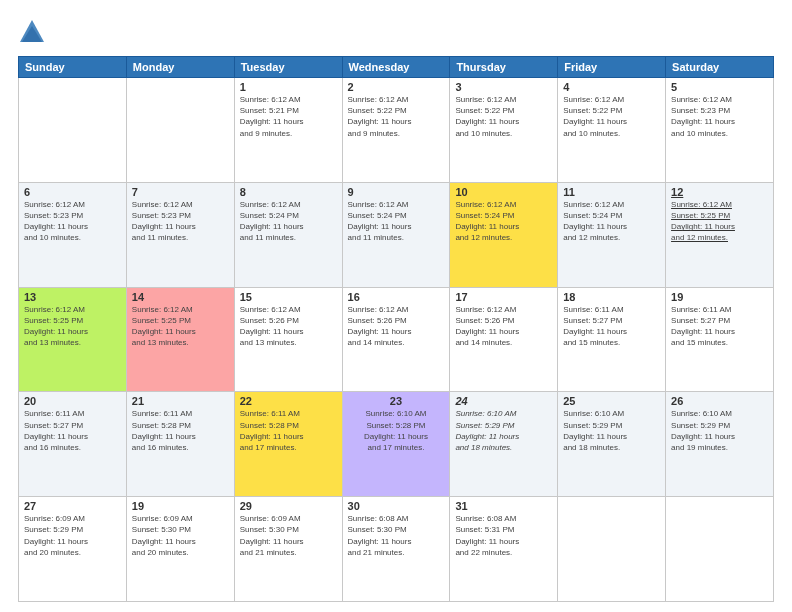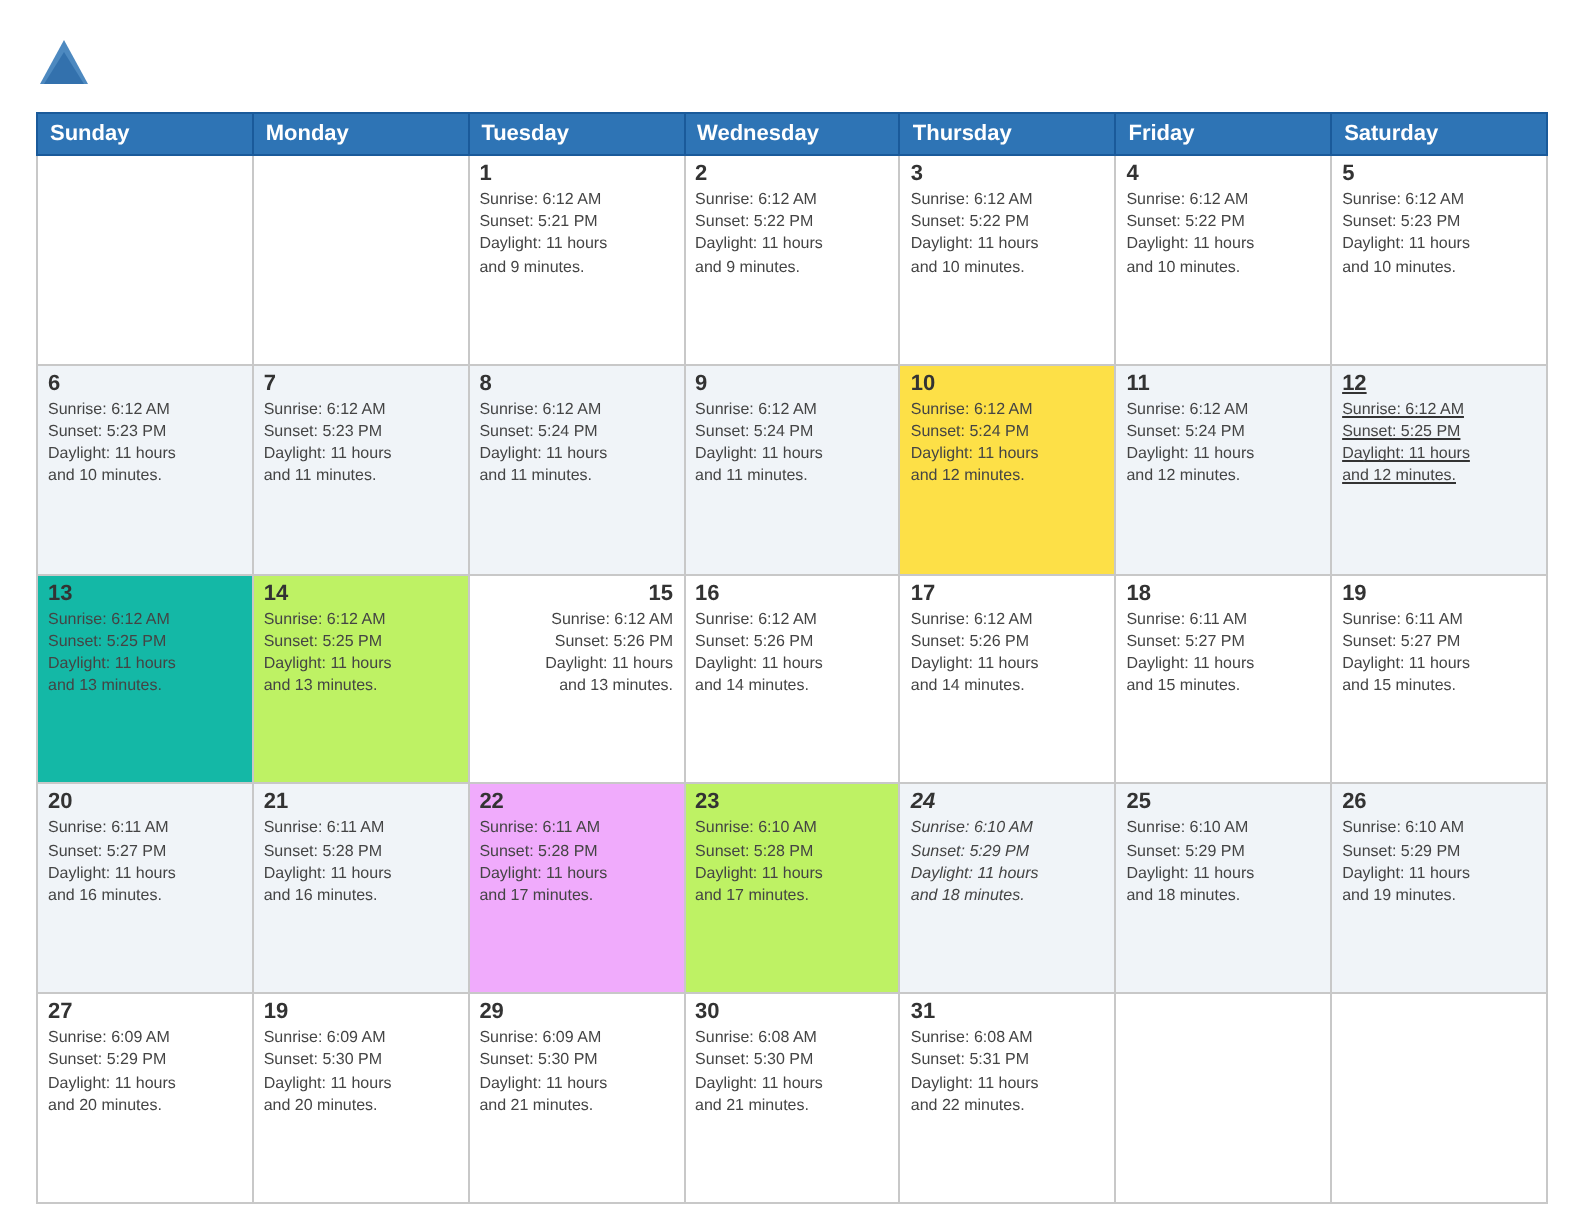--- a/index.html
+++ b/index.html
@@ -221,35 +221,35 @@
           </td>
           <td style="background: rgb(240, 244, 248); text-decoration: underline;">
             <span class="day-number">12</span>
             <div class="day-info" style="white-space: pre-line;">Sunrise: 6:12 AM
 Sunset: 5:25 PM
 Daylight: 11 hours
 and 12 minutes.</div>
           </td>
         </tr>
         <tr>
-          <td style="background: #14b8a6;">
+          <td style="background: #bef264;">
             <span class="day-number">13</span>
             <div class="day-info" style="white-space: pre-line;">Sunrise: 6:12 AM
 Sunset: 5:25 PM
 Daylight: 11 hours
 and 13 minutes.</div>
           </td>
-          <td style="background: #bef264;">
+          <td style="background: #fca5a5;">
             <span class="day-number">14</span>
             <div class="day-info" style="white-space: pre-line;">Sunrise: 6:12 AM
 Sunset: 5:25 PM
 Daylight: 11 hours
 and 13 minutes.</div>
           </td>
-          <td style="background: rgb(255, 255, 255); text-align: right;">
+          <td style="background: rgb(255, 255, 255);">
             <span class="day-number">15</span>
             <div class="day-info" style="white-space: pre-line;">Sunrise: 6:12 AM
 Sunset: 5:26 PM
 Daylight: 11 hours
 and 13 minutes.</div>
           </td>
           <td style="background: rgb(255, 255, 255);">
             <span class="day-number">16</span>
             <div class="day-info" style="white-space: pre-line;">Sunrise: 6:12 AM
 Sunset: 5:26 PM
@@ -286,28 +286,28 @@
 Daylight: 11 hours
 and 16 minutes.</div>
           </td>
           <td style="background: rgb(240, 244, 248);">
             <span class="day-number">21</span>
             <div class="day-info" style="white-space: pre-line;">Sunrise: 6:11 AM
 Sunset: 5:28 PM
 Daylight: 11 hours
 and 16 minutes.</div>
           </td>
-          <td style="background: #f0abfc; margin-top: 37px;">
+          <td style="background: #fde047; margin-top: 37px;">
             <span class="day-number">22</span>
             <div class="day-info" style="white-space: pre-line;">Sunrise: 6:11 AM
 Sunset: 5:28 PM
 Daylight: 11 hours
 and 17 minutes.</div>
           </td>
-          <td style="background: #bef264;">
+          <td style="background: #c4b5fd; text-align: center;">
             <span class="day-number">23</span>
             <div class="day-info" style="white-space: pre-line;">Sunrise: 6:10 AM
 Sunset: 5:28 PM
 Daylight: 11 hours
 and 17 minutes.</div>
           </td>
           <td style="background: rgb(240, 244, 248); font-style: italic;">
             <span class="day-number">24</span>
             <div class="day-info" style="white-space: pre-line;">Sunrise: 6:10 AM
 Sunset: 5:29 PM

